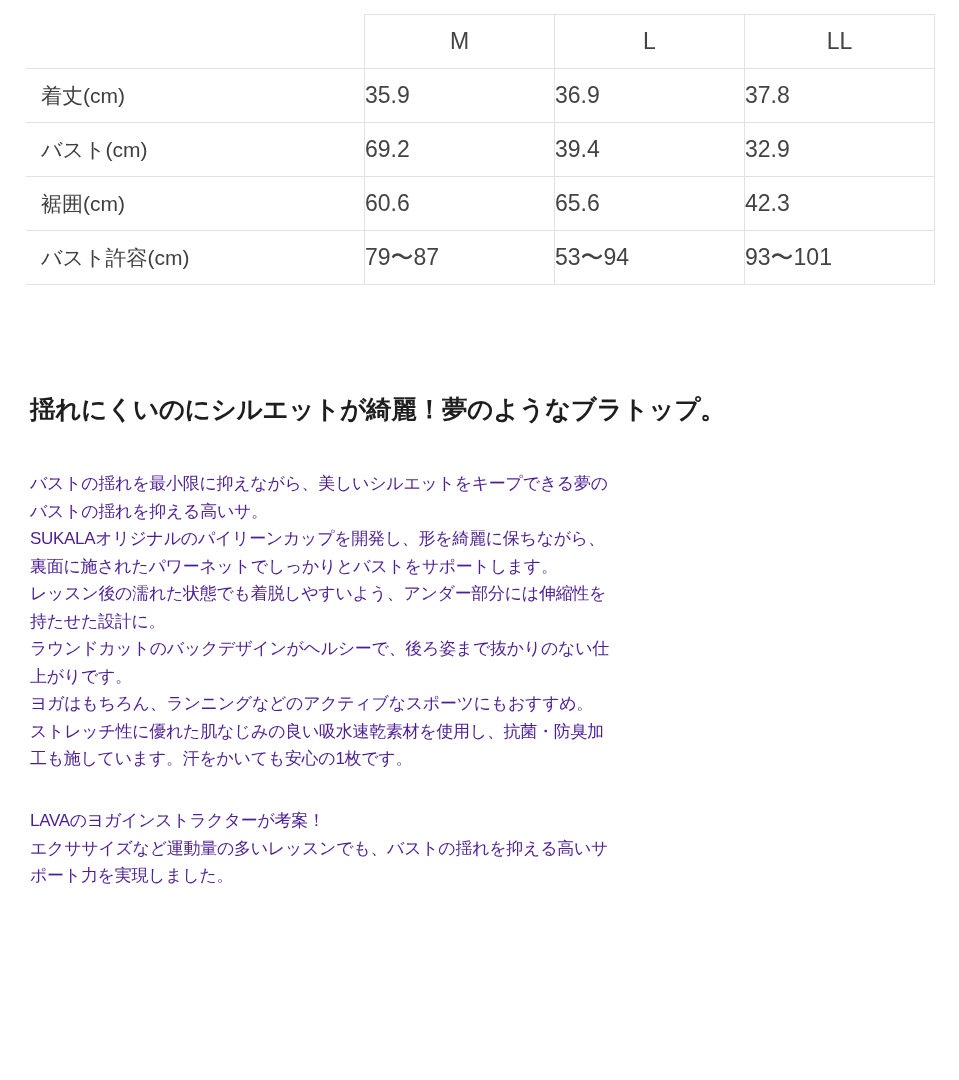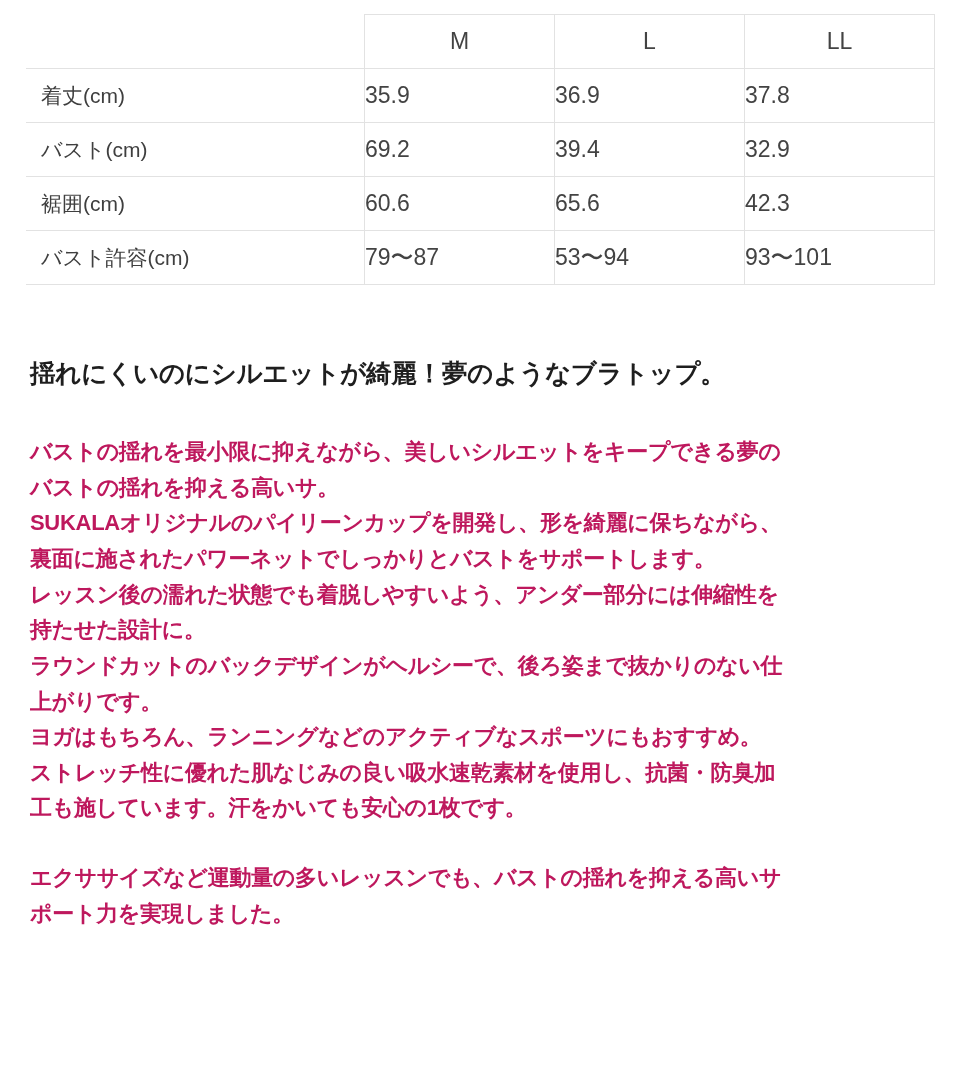--- a/index.html
+++ b/index.html
@@ -57,39 +57,38 @@
   .size-table tbody td {
     text-align: left;
   }
   .size-table tbody tr:last-child th.row-label,
   .size-table tbody tr:last-child td {
     border-bottom-color: #e2e2e2;
   }
 
   
   .desc {
-    margin-top: 72px;
+    margin-top: 108px;
     padding-left: 4px;
   }
   .desc-heading {
     font-size: 25.5px;
     font-weight: bold;
     color: #1e1e1e;
     letter-spacing: -0.2px;
     margin: 0 0 44px 0;
     line-height: 1.3;
   }
   .desc-para {
-    font-size: 22px;
+    font-size: 17px;
     line-height: 1.62;
-    color: #be185d;
+    color: #4c1d95;
     margin: 0;
     letter-spacing: -0.3px;
     max-width: 910px;
-    font-weight: bold;
   }
   .para-gap {
     height: 34px;
   }
   .line {
     display: block;
   }
 </style>
 </head>
 <body>
@@ -152,18 +151,19 @@
       <span class="line">ラウンドカットのバックデザインがヘルシーで、後ろ姿まで抜かりのない仕</span>
       <span class="line">上がりです。</span>
       <span class="line">ヨガはもちろん、ランニングなどのアクティブなスポーツにもおすすめ。</span>
       <span class="line">ストレッチ性に優れた肌なじみの良い吸水速乾素材を使用し、抗菌・防臭加</span>
       <span class="line">工も施しています。汗をかいても安心の1枚です。</span>
     </p>
 
     <div class="para-gap"></div>
 
     <p class="desc-para">
+      <span class="line">LAVAのヨガインストラクターが考案！</span>
       <span class="line">エクササイズなど運動量の多いレッスンでも、バストの揺れを抑える高いサ</span>
       <span class="line">ポート力を実現しました。</span>
     </p>
   </div>
 
 </div>
 
 </body></html>

